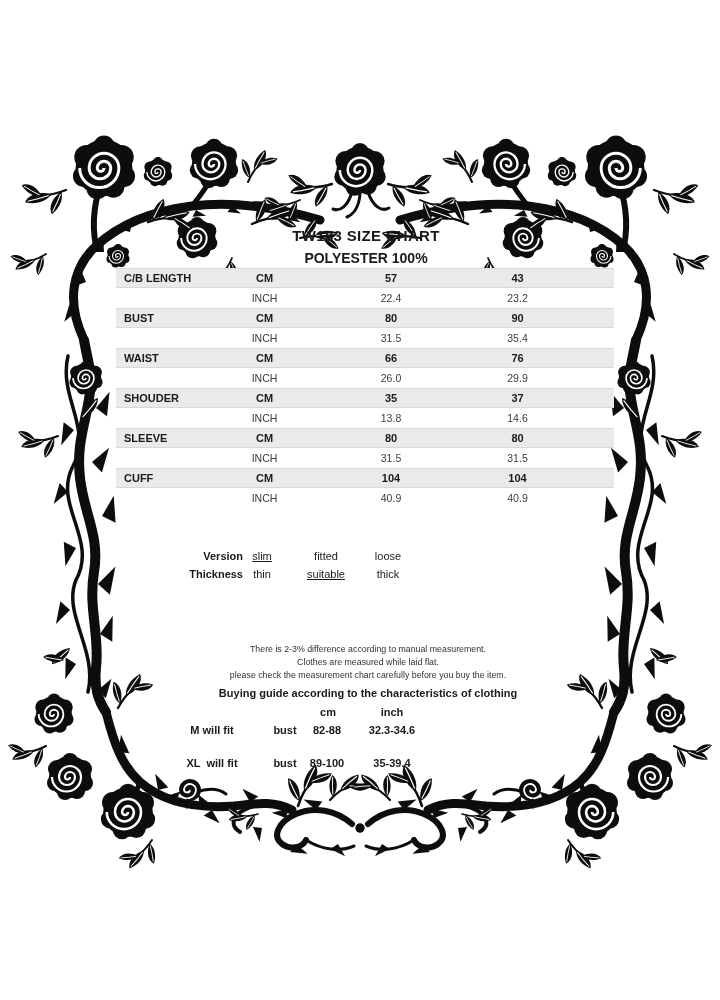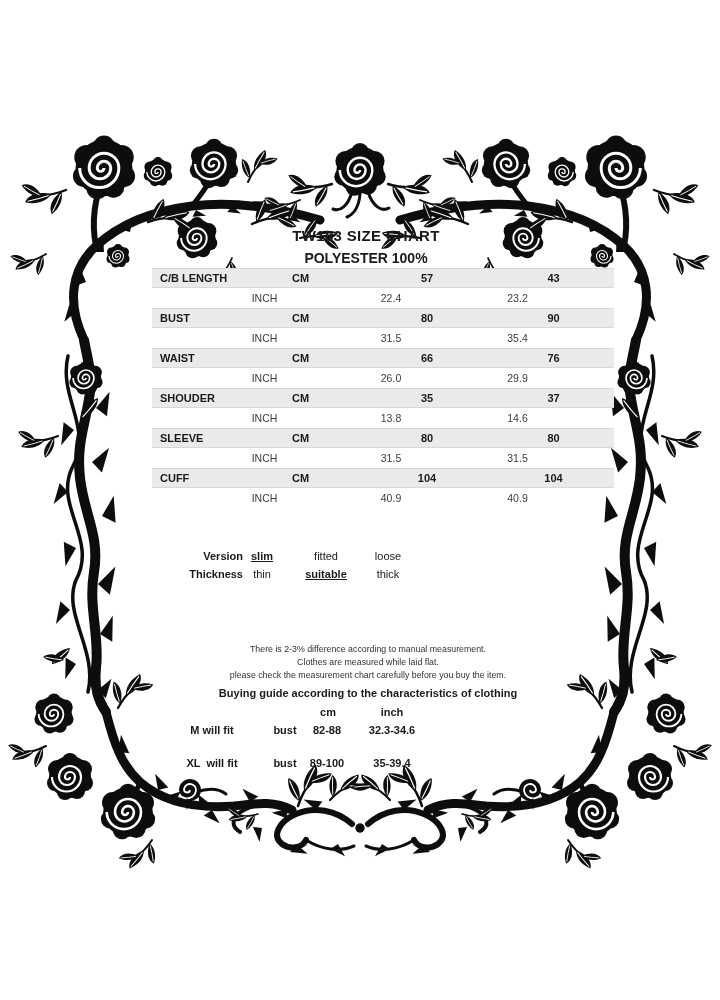--- a/index.html
+++ b/index.html
@@ -19,30 +19,30 @@
          font-size:14px;font-weight:bold;}
 
   .size-table{position:absolute;top:268px;left:110px;width:498px;font-size:11px;}
   .trow{display:flex;height:20px;line-height:20px;}
   .trow .c{flex:0 0 auto;white-space:nowrap;}
   .c.lbl{width:74px;padding-left:8px;text-align:left;font-weight:bold;}
   .c.unit{width:133px;text-align:center;}
   .c.m{width:120px;text-align:center;}
   .c.xl{width:133px;text-align:center;}
   .trow.head .c{font-weight:bold;}
-  .trow.shade{background:#eaeaea;box-shadow:inset 0 1px 0 #d8d8d8, inset 0 -1px 0 #d8d8d8;margin-left:36px;}
+  .trow.shade{background:#eaeaea;box-shadow:inset 0 1px 0 #d8d8d8, inset 0 -1px 0 #d8d8d8;}
   .trow.cmrow .c{font-weight:bold;}
   .trow.inchrow .c{font-weight:normal;color:#3c3c3c;font-size:10.5px;}
 
   .attrs{position:absolute;top:547px;left:0;width:720px;font-size:11px;}
   .arow{position:relative;height:18px;line-height:18px;}
   .alabel{position:absolute;right:483px;font-weight:bold;white-space:nowrap;}
   .aopt{position:absolute;transform:translateX(-50%);white-space:nowrap;}
   .aopt.p0{left:256px}.aopt.p1{left:320px}.aopt.p2{left:382px}.aopt.p3{left:447px}
-  .aopt.sel{font-weight:bold;text-decoration:underline;}
+  .aopt.sel{font-weight:normal;text-decoration:underline;}
 
   .notes{position:absolute;top:643px;left:2px;width:720px;text-align:center;
          font-size:8.8px;line-height:13px;color:#303030;}
 
   .guide-title{position:absolute;top:687px;left:2px;width:720px;text-align:center;
          font-size:11px;font-weight:bold;}
   .gunits{position:absolute;top:704px;left:0;width:720px;height:16px;line-height:16px;
          font-size:11px;font-weight:bold;}
   .gunits span{position:absolute;transform:translateX(-50%);}
   .gu-cm{left:322px}.gu-inch{left:386px}

